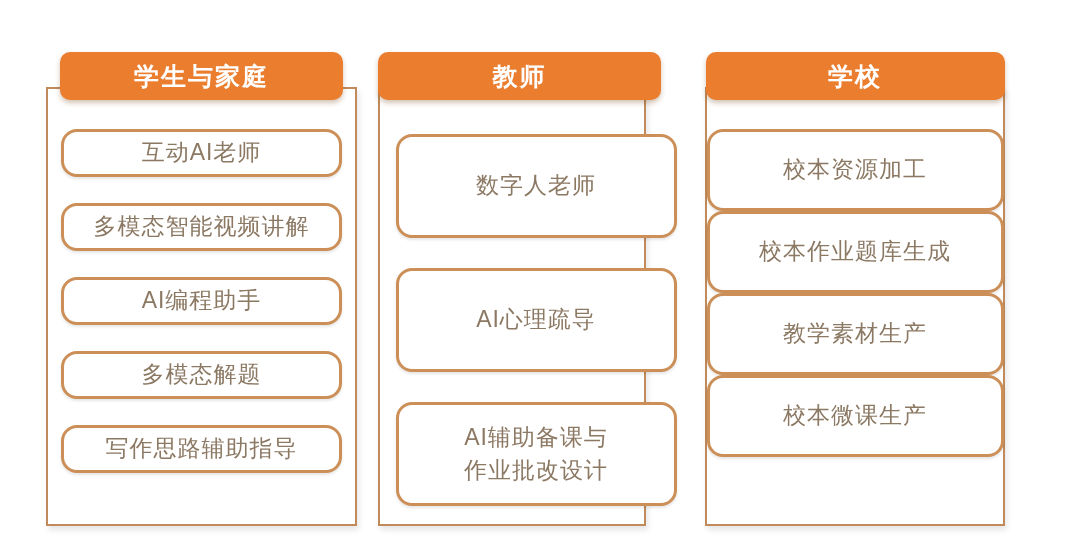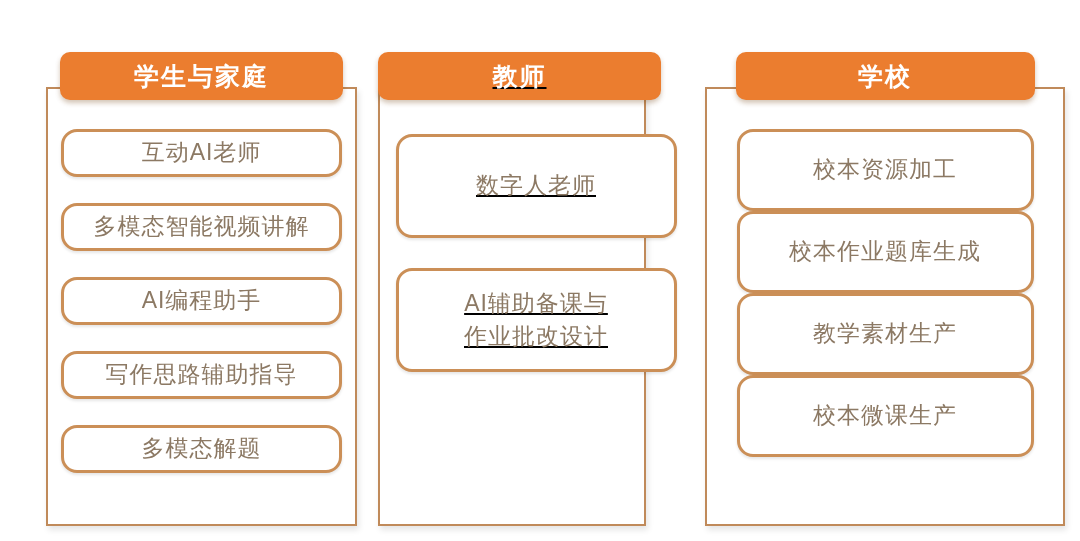--- a/index.html
+++ b/index.html
@@ -47,48 +47,49 @@
     font-size:23px; letter-spacing:1px; line-height:1.45;
     text-align:center; white-space:pre-line;
     box-shadow:0 2px 3px rgba(0,0,0,0.10);
   }
   
   .col-1{ left:46px;  width:311px; }
   .col-1 .col-header{ width:283px; }
   .col-1 .col-body{ height:439px; padding-top:40px; gap:26px; }
   .col-1 .item{ height:48px; }
   
-  .col-2{ left:378px; width:268px;text-decoration:underline; }
+  .col-2{ left:378px; width:268px; }
   .col-2 .col-header{ width:283px; }
   .col-2 .col-body{ height:439px; padding-top:45px; gap:30px;padding-left:48px; }
   .col-2 .item{ height:104px; }
   
-  .col-3{ left:705px; width:360px; }
+  .col-3{ left:705px; width:300px; }
   .col-3 .col-header{ width:299px; }
   .col-3 .col-body{ height:439px; padding-top:40px; }
   .col-3 .item{ height:82px; width:297px; }
 </style>
 </head>
 <body>
 
 <section class="column col-1">
   <div class="col-header">学生与家庭</div>
   <div class="col-body">
     <div class="item">互动AI老师</div>
     <div class="item">多模态智能视频讲解</div>
     <div class="item">AI编程助手</div>
+    <div class="item">多模态解题</div>
     <div class="item">写作思路辅助指导</div>
-    <div class="item">多模态解题</div>
   </div>
 </section>
 
 <section class="column col-2">
   <div class="col-header">教师</div>
   <div class="col-body">
     <div class="item">数字人老师</div>
+    <div class="item">AI心理疏导</div>
     <div class="item">AI辅助备课与
 作业批改设计</div>
   </div>
 </section>
 
 <section class="column col-3">
   <div class="col-header">学校</div>
   <div class="col-body">
     <div class="item">校本资源加工</div>
     <div class="item">校本作业题库生成</div>

